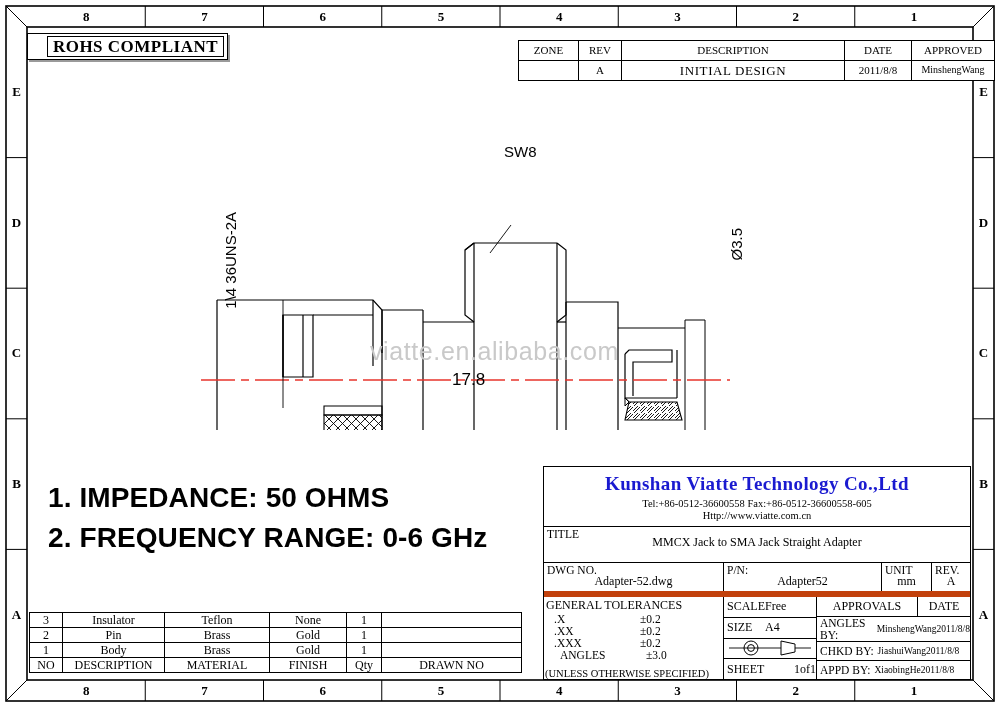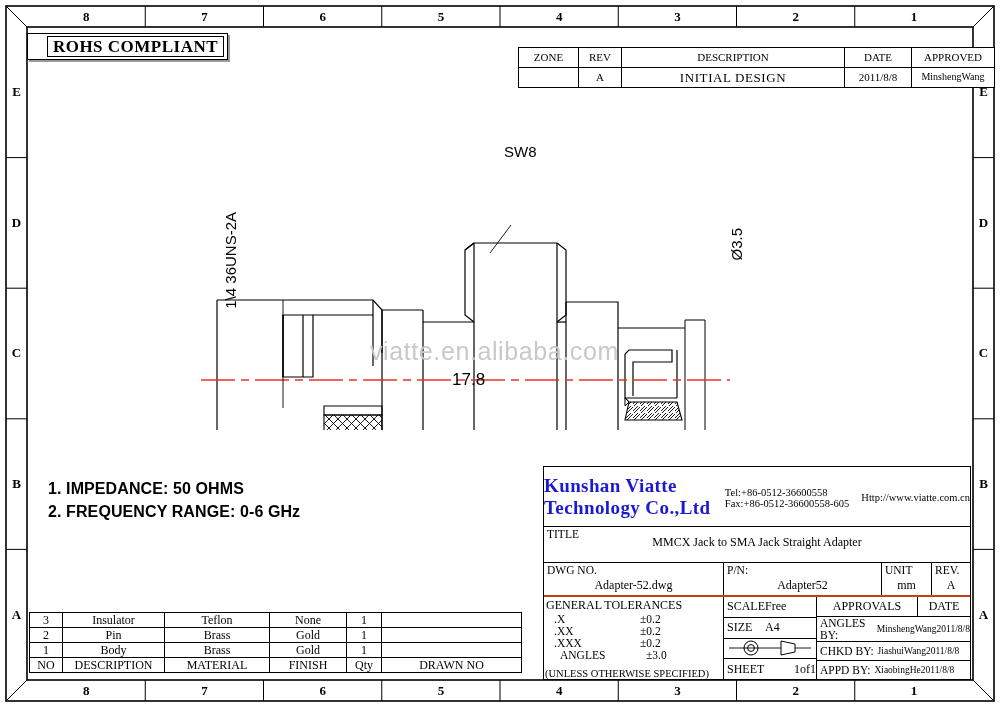--- a/index.html
+++ b/index.html
@@ -17,41 +17,41 @@
               font-size:11px;text-align:center;padding:0 2px;white-space:nowrap;
               line-height:1.05;}
   
   #rohs{left:27px;top:33px;width:183px;height:25px;border:1px solid #000;
         box-shadow:2px 2px 0 #9a9a9a;background:#fff;display:flex;
         align-items:center;justify-content:center;padding-left:16px;}
   #rohs .inner{border:1px solid #000;width:175px;height:19px;display:flex;
         align-items:center;justify-content:center;font-size:17px;font-weight:bold;
         letter-spacing:0.5px;font-family:"Liberation Serif",serif;}
   
-  #revtable{left:518px;top:47px;}
+  #revtable{left:518px;top:40px;}
   #revtable td{height:19px;font-size:11px;}
   
   #specs{left:48px;top:478px;font-family:"Liberation Sans",sans-serif;
-         font-size:16px;font-weight:600;line-height:1.42;letter-spacing:0.1px;}
+         font-size:28px;font-weight:600;line-height:1.42;letter-spacing:0.1px;}
   
   #bom{left:29px;top:612px;}
   #bom td{height:14px;font-size:12px;}
   
   #titleblock{position:absolute;left:543px;top:466px;width:428px;height:214px;
               border:1px solid #000;background:#fff;box-sizing:border-box;}
   #tb-company{height:60px;border-bottom:1px solid #000;box-sizing:border-box;
-              display:flex;flex-direction:row;align-items:center;justify-content:center;}
+              display:flex;flex-direction:column;align-items:center;justify-content:center;}
   #tb-company .cname{color:#1a1ad0;font-size:19px;font-weight:bold;letter-spacing:.4px;
               font-family:"Liberation Serif",serif;}
   #tb-company .cline{font-size:10.5px;margin-top:3px;font-family:"Liberation Serif",serif;}
   #tb-company .cline2{font-size:10.5px;margin-top:1px;font-family:"Liberation Serif",serif;}
   #tb-title{height:36px;border-bottom:1px solid #000;box-sizing:border-box;position:relative;}
   #tb-title .lbl{position:absolute;left:3px;top:1px;font-size:11.5px;}
   #tb-title .val{position:absolute;left:0;right:0;bottom:12px;text-align:center;font-size:12px;}
-  #tb-dwg{height:34px;border-bottom:2px solid #c2410c;box-sizing:border-box;display:flex;}
+  #tb-dwg{height:34px;border-bottom:6px solid #c2410c;box-sizing:border-box;display:flex;}
   #tb-dwg .c{position:relative;height:100%;box-sizing:border-box;}
   #tb-dwg .c .lbl{position:absolute;left:3px;top:1px;font-size:11.5px;}
   #tb-dwg .c .val{position:absolute;left:0;right:0;bottom:2px;text-align:center;font-size:12px;}
   .vb{border-right:1px solid #000;}
   #tb-bottom{height:82px;display:flex;box-sizing:border-box;}
   #tol{width:180px;border-right:1px solid #000;box-sizing:border-box;
        font-size:11.5px;padding:1px 8px 0 2px;position:relative;}
   #tol .hd{font-size:12px;}
   #tol .row{display:flex;}
   #tol .row .k{width:86px;padding-left:8px;}

